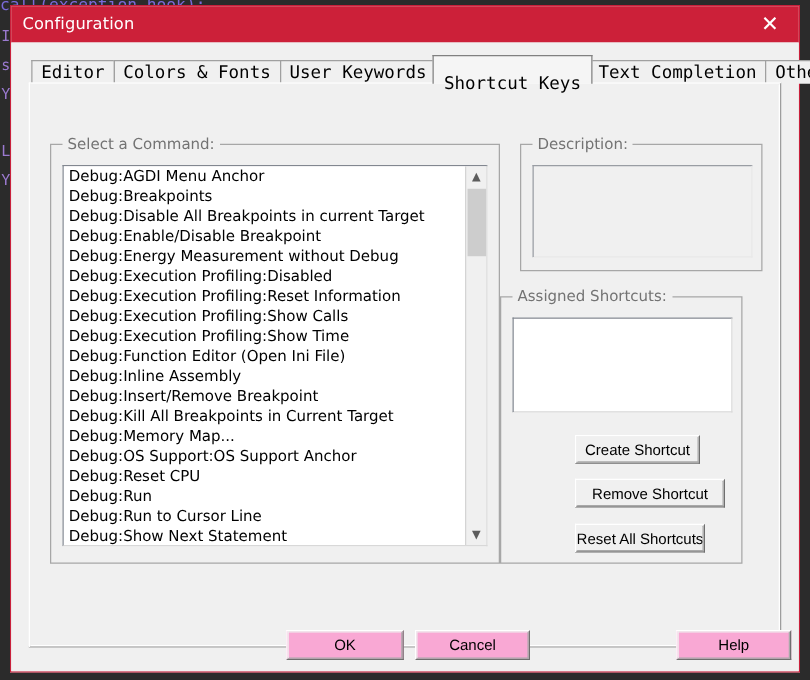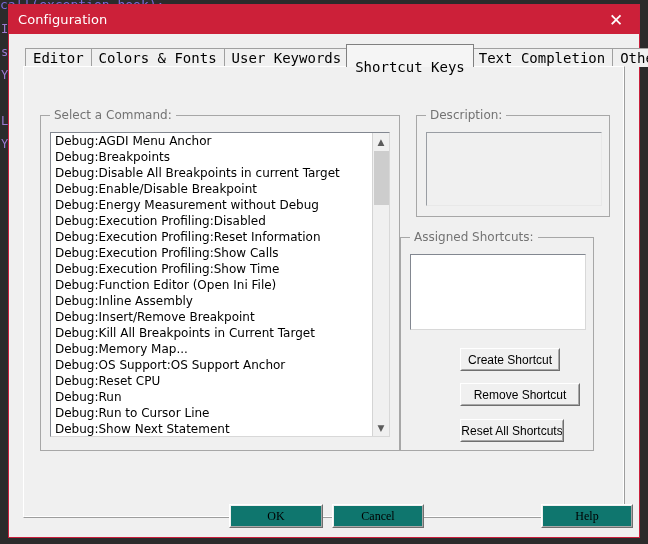--- a/index.html
+++ b/index.html
@@ -264,26 +264,26 @@
     border-bottom-color: #a8a8a8;
     pointer-events: none;
   }
   #btn-create { left: 59px; top: 110px; width: 100px; height: 23px; }
   #btn-remove { left: 59px; top: 145px; width: 120px; height: 23px; text-align: right; }
   #btn-reset  { left: 59px; top: 181px; width: 104px; height: 23px; }
 
   
   .bottombtn {
     position: absolute;
-    background: #0f766e;
+    background: #f9a8d4;
     border: 1px solid #ffffff;
     border-right-color: #6f6f6f;
     border-bottom-color: #6f6f6f;
     box-sizing: border-box;
-    font-family: Liberation Serif, serif;
+    font-family: Liberation Sans, sans-serif;
     font-size: 12px;
     color: #000;
     display: flex; align-items: center; justify-content: center;
     cursor: default;
     height: 24px;
   }
   .bottombtn::after {
     content: "";
     position: absolute;
     left: 0; top: 0; right: 0; bottom: 0;

